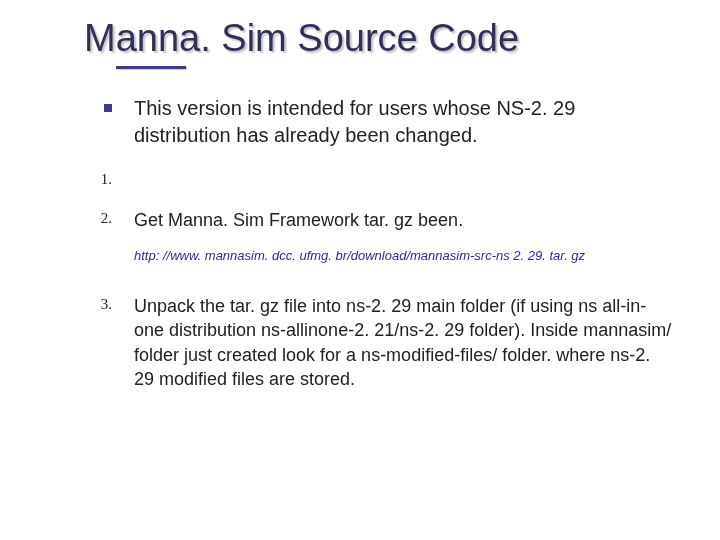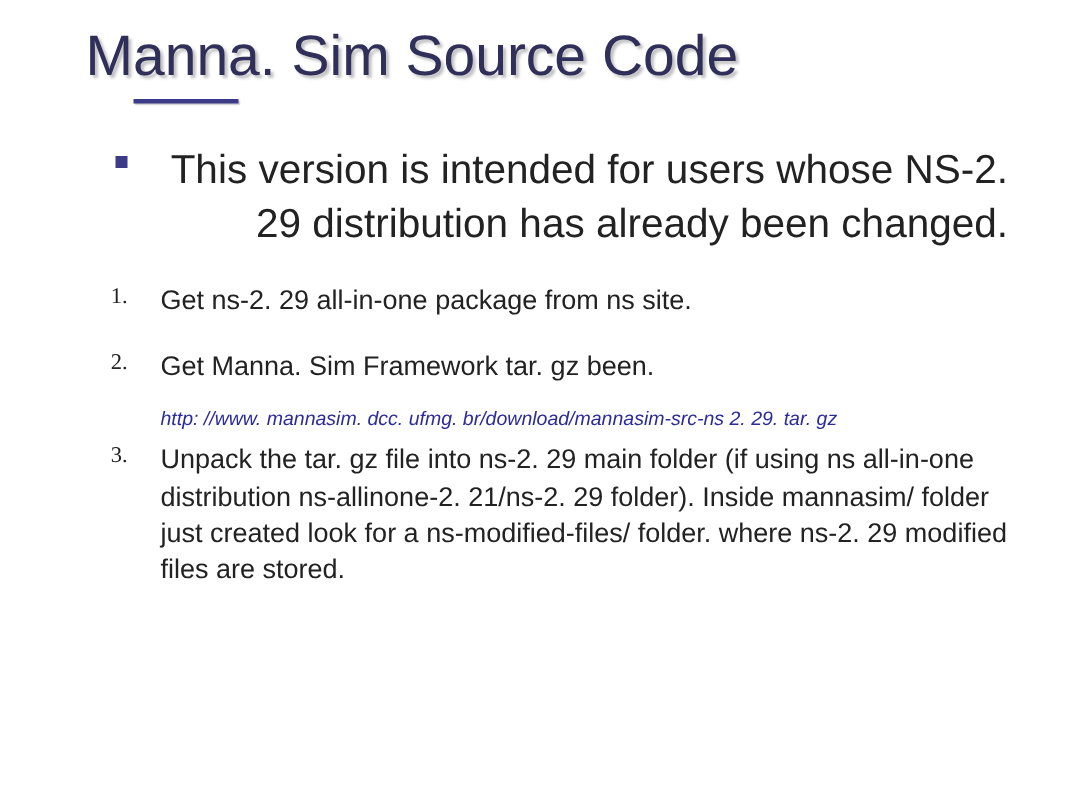--- a/index.html
+++ b/index.html
@@ -9,21 +9,21 @@
     height: 540px;
     background: #ffffff;
     font-family: Verdana, Arial, sans-serif;
     color: #222;
     overflow: hidden;
   }
   .slide {
     box-sizing: border-box;
     width: 720px;
     height: 540px;
-    padding: 18px 48px 24px 27px;
+    padding: 18px 48px 24px 54px;
     position: relative;
   }
   .title-wrap {
     margin-left: 30px;
     margin-bottom: 8px;
   }
   .title {
     font-family: Arial, sans-serif;
     font-size: 38px;
     line-height: 1.1;
@@ -65,30 +65,29 @@
     background: #3b3b88;
     margin-top: 9px;
   }
   .num-marker {
     font-family: "Times New Roman", serif;
     font-size: 15px;
     color: #222;
     margin-top: 2px;
   }
   .intro-text {
-    font-size: 27px;
+    font-size: 20px;
     line-height: 1.35;
-    text-align: right;
   }
   .step-text {
     font-size: 18px;
     line-height: 1.35;
   }
   .link-row {
-    margin: -6px 0 6px 80px;
+    margin: -6px 0 29px 80px;
   }
   .link-text {
     font-family: Verdana, Arial, sans-serif;
     font-style: italic;
     font-size: 13px;
     color: #2b2b99;
     line-height: 1.3;
     word-break: break-word;
   }
 </style>
@@ -108,21 +107,20 @@
       <div class="marker-col">
         <div class="sq-bullet"></div>
       </div>
       <div class="text-col intro-text">This version is intended for users whose NS-2. 29 distribution has already been changed.</div>
     </div>
 
     <div class="row">
       <div class="marker-col">
         <span class="num-marker">1.</span>
       </div>
-      <div class="text-col step-text">Get ns-2. 29 all-in-one package from ns site.</div>
     </div>
 
     <div class="row">
       <div class="marker-col">
         <span class="num-marker">2.</span>
       </div>
       <div class="text-col step-text">Get Manna. Sim Framework tar. gz been.</div>
     </div>
 
     <div class="link-row">

